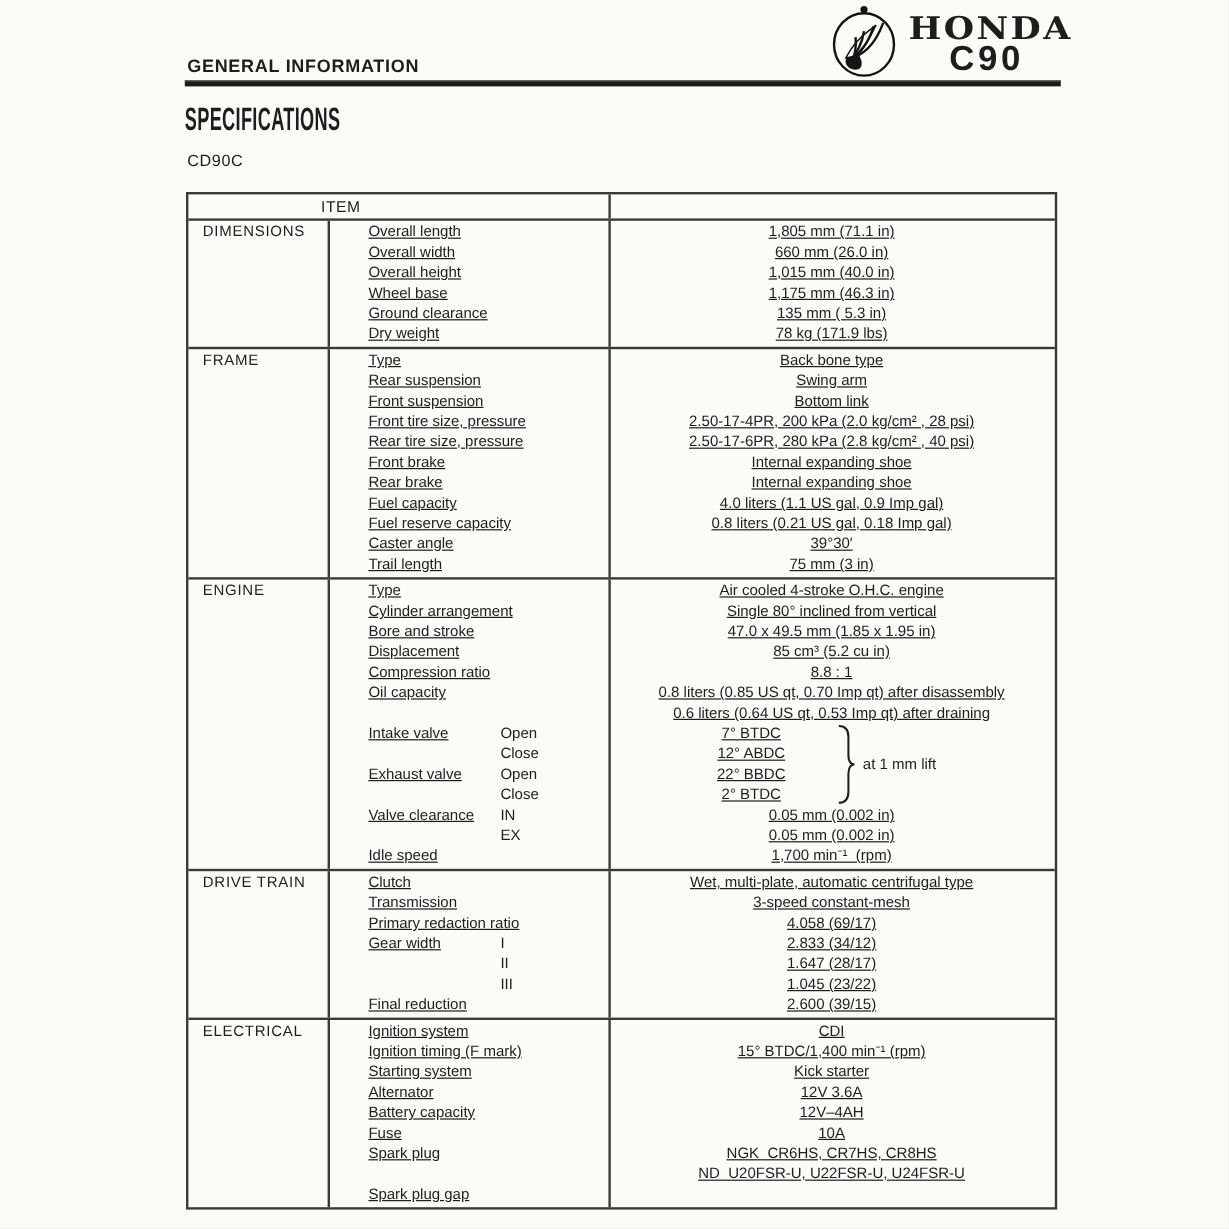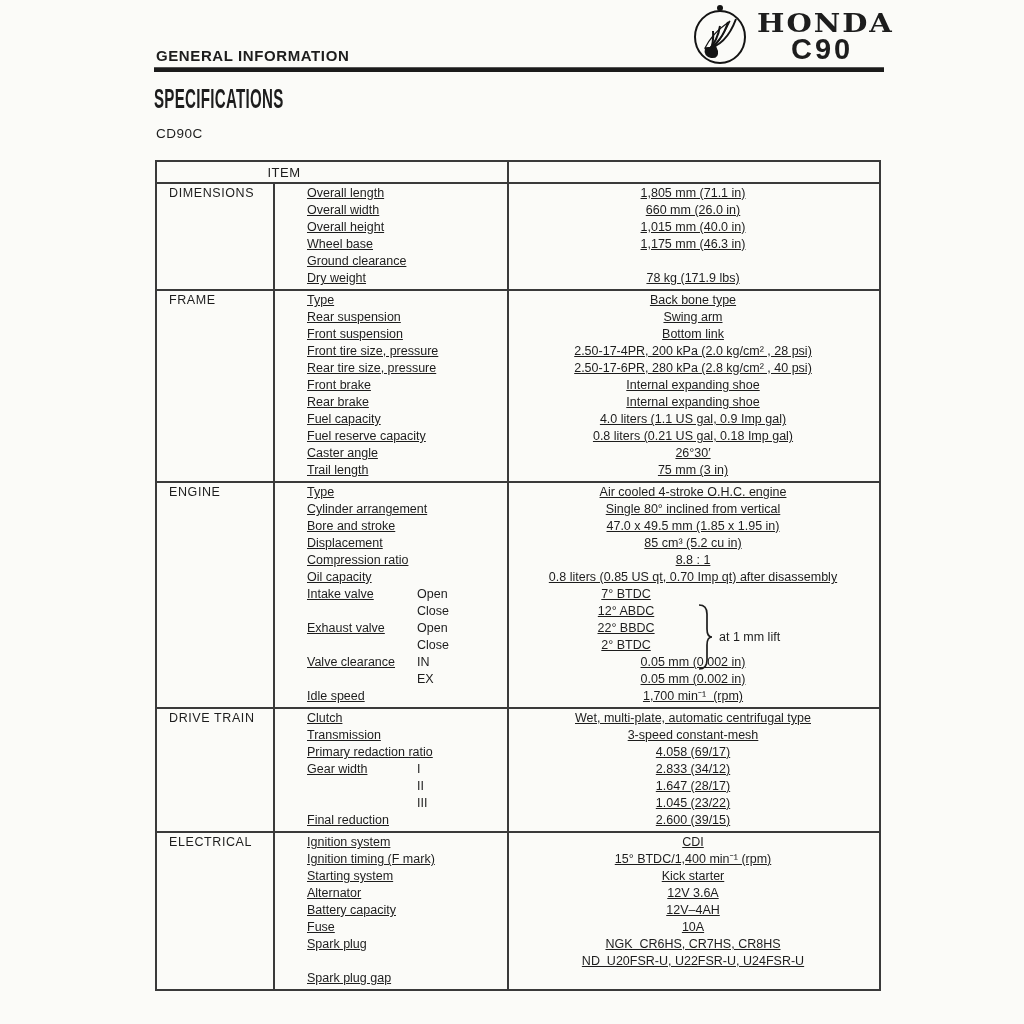--- a/index.html
+++ b/index.html
@@ -93,20 +93,21 @@
           <div class="row">
             <div class="c2"><span class="item">Overall height</span></div>
             <div class="c3"><span class="val">1,015 mm (40.0 in)</span></div>
           </div>
           <div class="row">
             <div class="c2"><span class="item">Wheel base</span></div>
             <div class="c3"><span class="val">1,175 mm (46.3 in)</span></div>
           </div>
           <div class="row">
             <div class="c2"><span class="item">Ground clearance</span></div>
+            <div class="c3"><span class="val">135 mm ( 5.3 in)</span></div>
           </div>
           <div class="row">
             <div class="c2"><span class="item">Dry weight</span></div>
             <div class="c3"><span class="val">78 kg (171.9 lbs)</span></div>
           </div>
         </div>
         <div class="section">
           <span class="vline v1"></span>
           <span class="vline v2"></span>
           <span class="sec-label">FRAME</span>
@@ -141,21 +142,21 @@
           <div class="row">
             <div class="c2"><span class="item">Fuel capacity</span></div>
             <div class="c3"><span class="val">4.0 liters (1.1 US gal, 0.9 Imp gal)</span></div>
           </div>
           <div class="row">
             <div class="c2"><span class="item">Fuel reserve capacity</span></div>
             <div class="c3"><span class="val">0.8 liters (0.21 US gal, 0.18 Imp gal)</span></div>
           </div>
           <div class="row">
             <div class="c2"><span class="item">Caster angle</span></div>
-            <div class="c3"><span class="val">26°30′</span></div>
+            <div class="c3"><span class="val">39°30′</span></div>
           </div>
           <div class="row">
             <div class="c2"><span class="item">Trail length</span></div>
             <div class="c3"><span class="val">75 mm (3 in)</span></div>
           </div>
         </div>
         <div class="section">
           <span class="vline v1"></span>
           <span class="vline v2"></span>
           <span class="sec-label">ENGINE</span>
@@ -175,20 +176,24 @@
             <div class="c2"><span class="item">Displacement</span></div>
             <div class="c3"><span class="val">85 cm³ (5.2 cu in)</span></div>
           </div>
           <div class="row">
             <div class="c2"><span class="item">Compression ratio</span></div>
             <div class="c3"><span class="val">8.8 : 1</span></div>
           </div>
           <div class="row">
             <div class="c2"><span class="item">Oil capacity</span></div>
             <div class="c3"><span class="val">0.8 liters (0.85 US qt, 0.70 Imp qt) after disassembly</span></div>
+          </div>
+          <div class="row">
+            <div class="c2"><span class="item"></span></div>
+            <div class="c3"><span class="val">0.6 liters (0.64 US qt, 0.53 Imp qt) after draining</span></div>
           </div>
           <div class="row">
             <div class="c2"><span class="item">Intake valve</span><span class="sub">Open</span></div>
             <div class="c3 valve">
               <span class="val">7° BTDC</span>
             </div>
           </div>
           <div class="row">
             <div class="c2"><span class="item"></span><span class="sub">Close</span></div>
             <div class="c3 valve">

